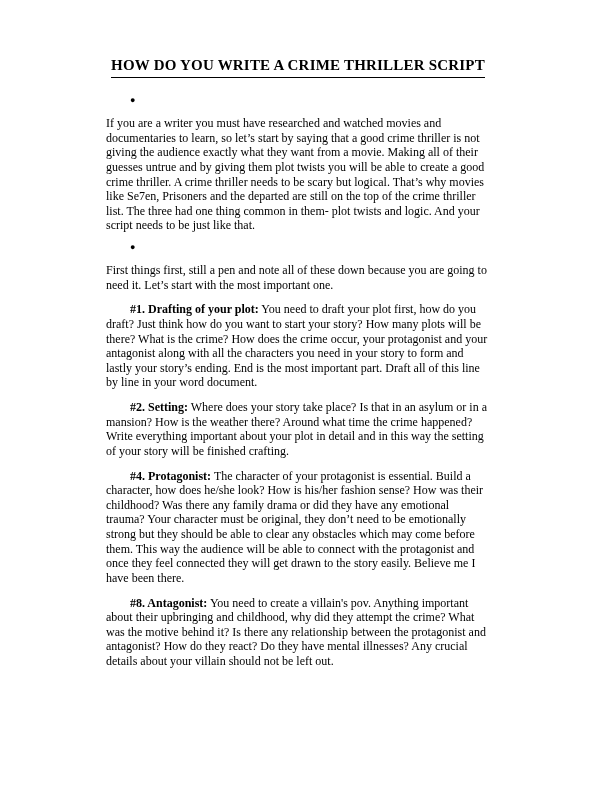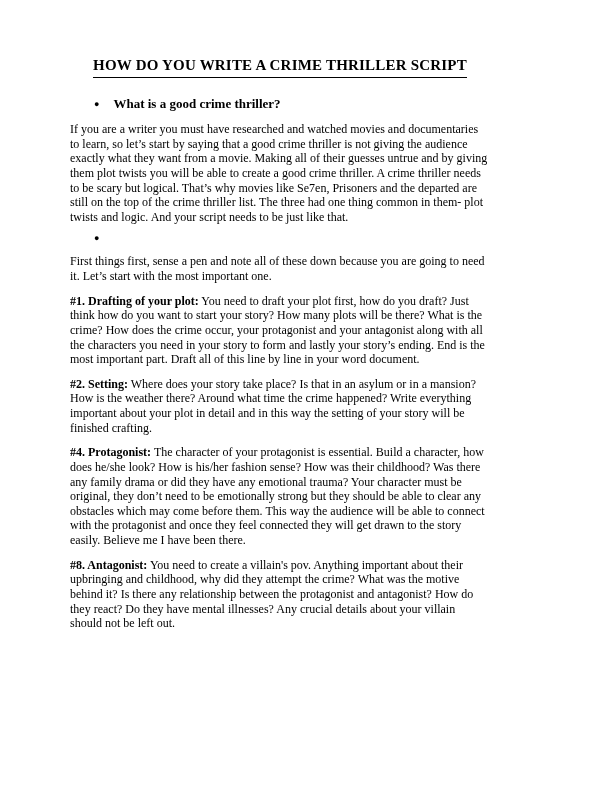--- a/index.html
+++ b/index.html
@@ -11,21 +11,21 @@
     width: 612px;
     height: 792px;
     overflow: hidden;
     font-family: "Liberation Serif", "DejaVu Serif", serif;
     color: #000000;
   }
   .page {
     box-sizing: border-box;
     width: 560px;
     height: 792px;
-    padding: 56px 70px 40px 70px;
+    padding: 56px 70px 40px 106px;
   }
   .title-wrap {
     text-align: center;
     margin: 0 0 18px 0;
   }
   .title {
     display: inline-block;
     font-size: 15px;
     font-weight: bold;
     letter-spacing: 0.2px;
@@ -48,44 +48,44 @@
     margin-right: 14px;
     position: relative;
     top: -1px;
   }
   .bullet-text {
     font-size: 13px;
     font-weight: bold;
   }
   .num-label {
     font-weight: bold;
+    margin-left: 24px;
   }
 </style>
 </head>
 <body>
 
 <div class="page">
 
   <div class="title-wrap">
     <span class="title">HOW DO YOU WRITE A CRIME THRILLER SCRIPT</span>
   </div>
 
 
   <div class="bullet-row">
     <span class="bullet">●</span>
-    <span class="bullet-text">What is a good crime thriller?</span>
   </div>
 
   <p class="para">If you are a writer you must have researched and watched movies and documentaries to learn, so let’s start by saying that a good crime thriller is not giving the audience exactly what they want from a movie. Making all of their guesses untrue and by giving them plot twists you will be able to create a good crime thriller. A crime thriller needs to be scary but logical. That’s why movies like Se7en, Prisoners and the departed are still on the top of the crime thriller list. The three had one thing common in them- plot twists and logic. And your script needs to be just like that.</p>
 
   <div class="bullet-row">
     <span class="bullet">●</span>
   </div>
 
-  <p class="para">First things first, sense a pen and note all of these down because you are going to need it. Let’s start with the most important one.</p>
+  <p class="para">First things first, still a pen and note all of these down because you are going to need it. Let’s start with the most important one.</p>
 
   <p class="para">
     <span class="num-label">#1. Drafting of your plot:</span>
     <span>You need to draft your plot first, how do you draft? Just think how do you want to start your story? How many plots will be there? What is the crime? How does the crime occur, your protagonist and your antagonist along with all the characters you need in your story to form and lastly your story’s ending. End is the most important part. Draft all of this line by line in your word document.</span>
   </p>
 
   <p class="para">
     <span class="num-label">#2. Setting:</span>
     <span>Where does your story take place? Is that in an asylum or in a mansion? How is the weather there? Around what time the crime happened? Write everything important about your plot in detail and in this way the setting of your story will be finished crafting.</span>
   </p>

